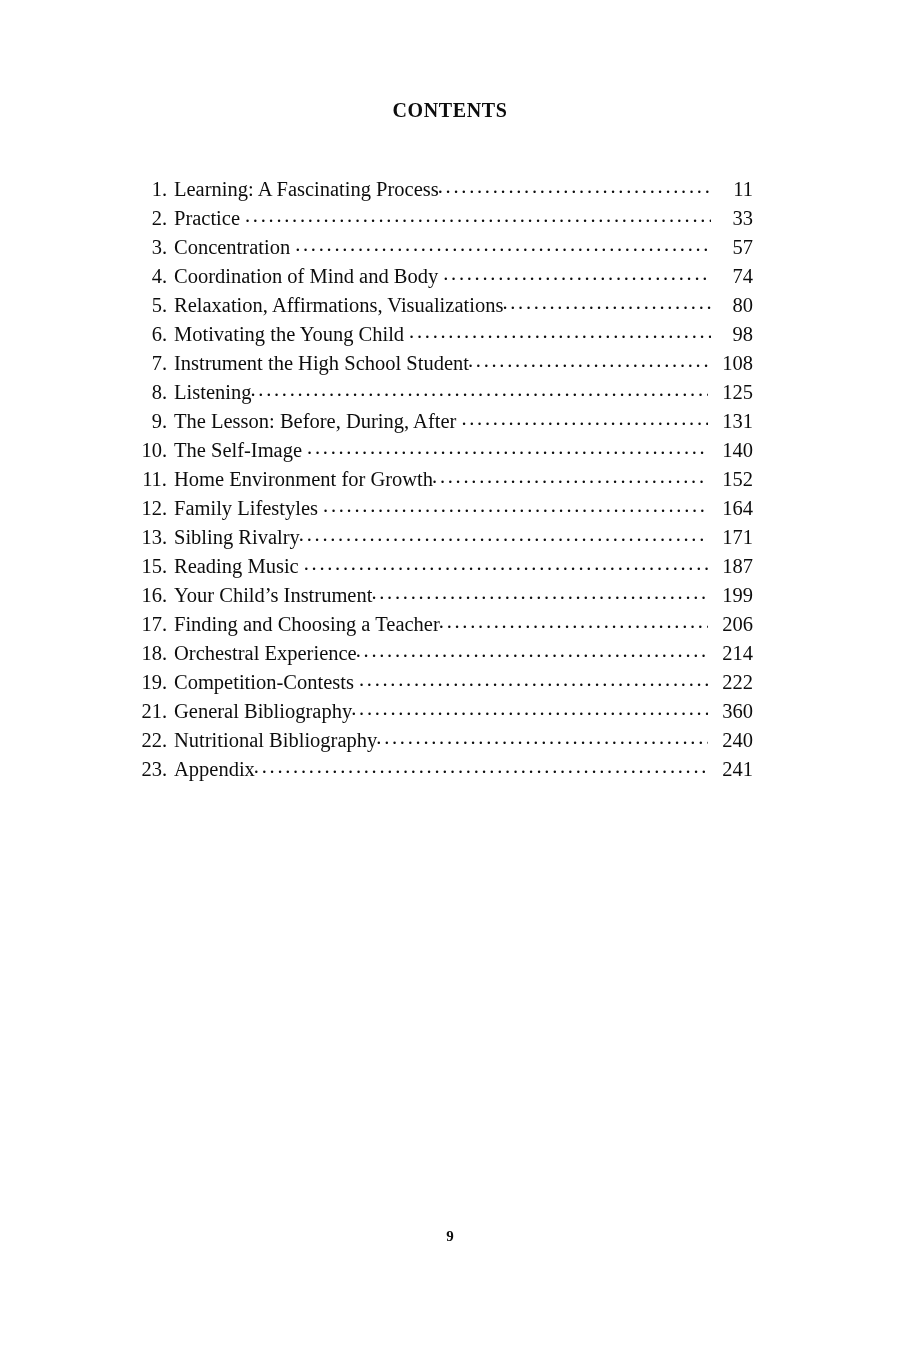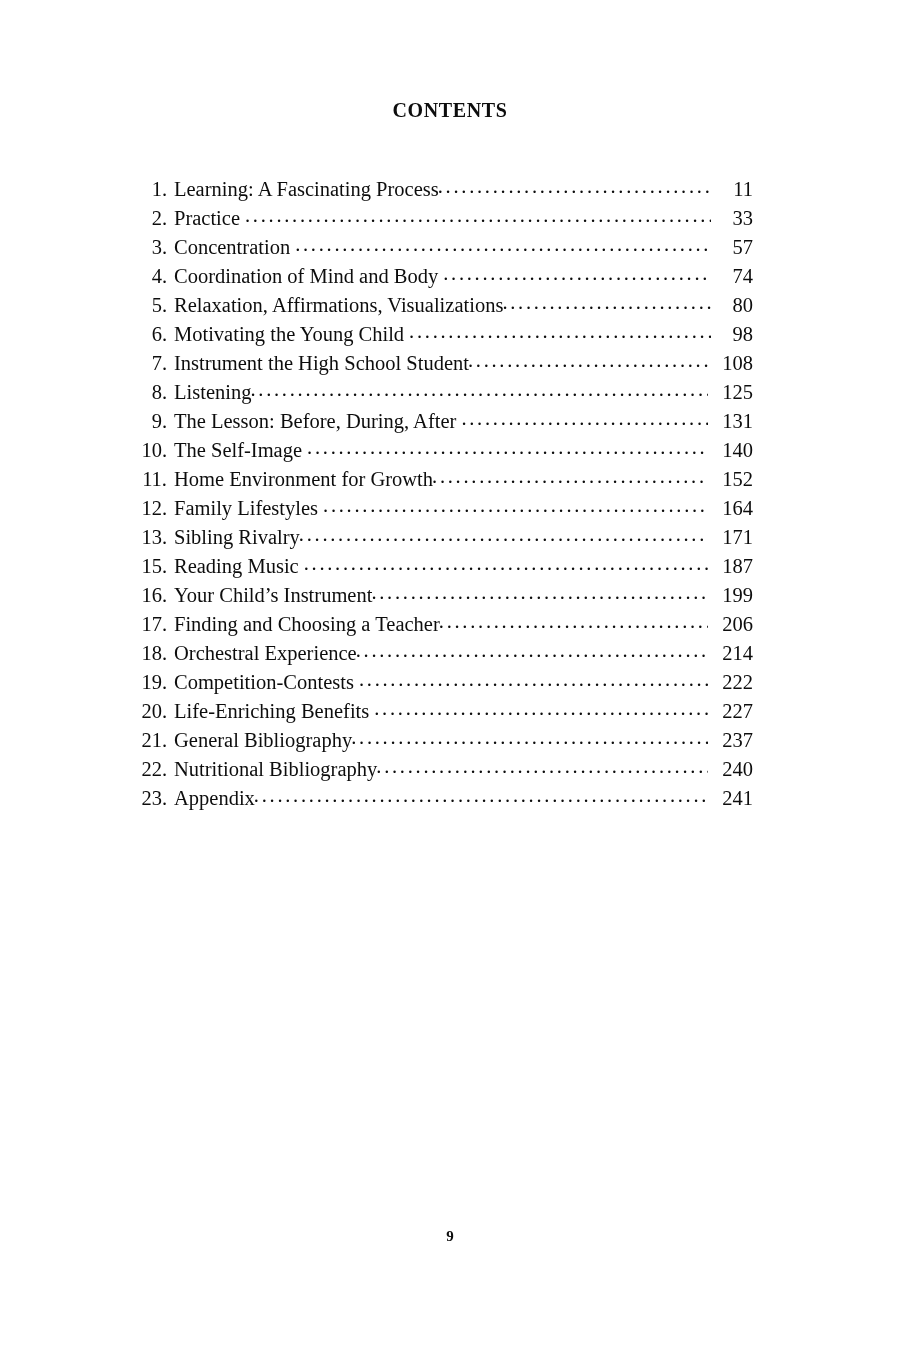--- a/index.html
+++ b/index.html
@@ -216,31 +216,25 @@
         <span class="entry-title">Orchestral Experience</span>
         <span class="leaders"></span>
         <span class="entry-page">214</span>
       </div>
       <div class="toc-entry loose gap-page">
         <span class="entry-num">19.</span>
         <span class="entry-title">Competition-Contests</span>
         <span class="leaders"></span>
         <span class="entry-page">222</span>
       </div>
-      <div class="toc-entry loose gap-page">
-        <span class="entry-num">20.</span>
-        <span class="entry-title">Life-Enriching Benefits</span>
-        <span class="leaders"></span>
-        <span class="entry-page">227</span>
-      </div>
       <div class="toc-entry tight gap-page">
         <span class="entry-num">21.</span>
         <span class="entry-title">General Bibliography</span>
         <span class="leaders"></span>
-        <span class="entry-page">237</span>
+        <span class="entry-page">360</span>
       </div>
       <div class="toc-entry tight gap-page">
         <span class="entry-num">22.</span>
         <span class="entry-title">Nutritional Bibliography</span>
         <span class="leaders"></span>
         <span class="entry-page">240</span>
       </div>
       <div class="toc-entry tight gap-page">
         <span class="entry-num">23.</span>
         <span class="entry-title">Appendix</span>

